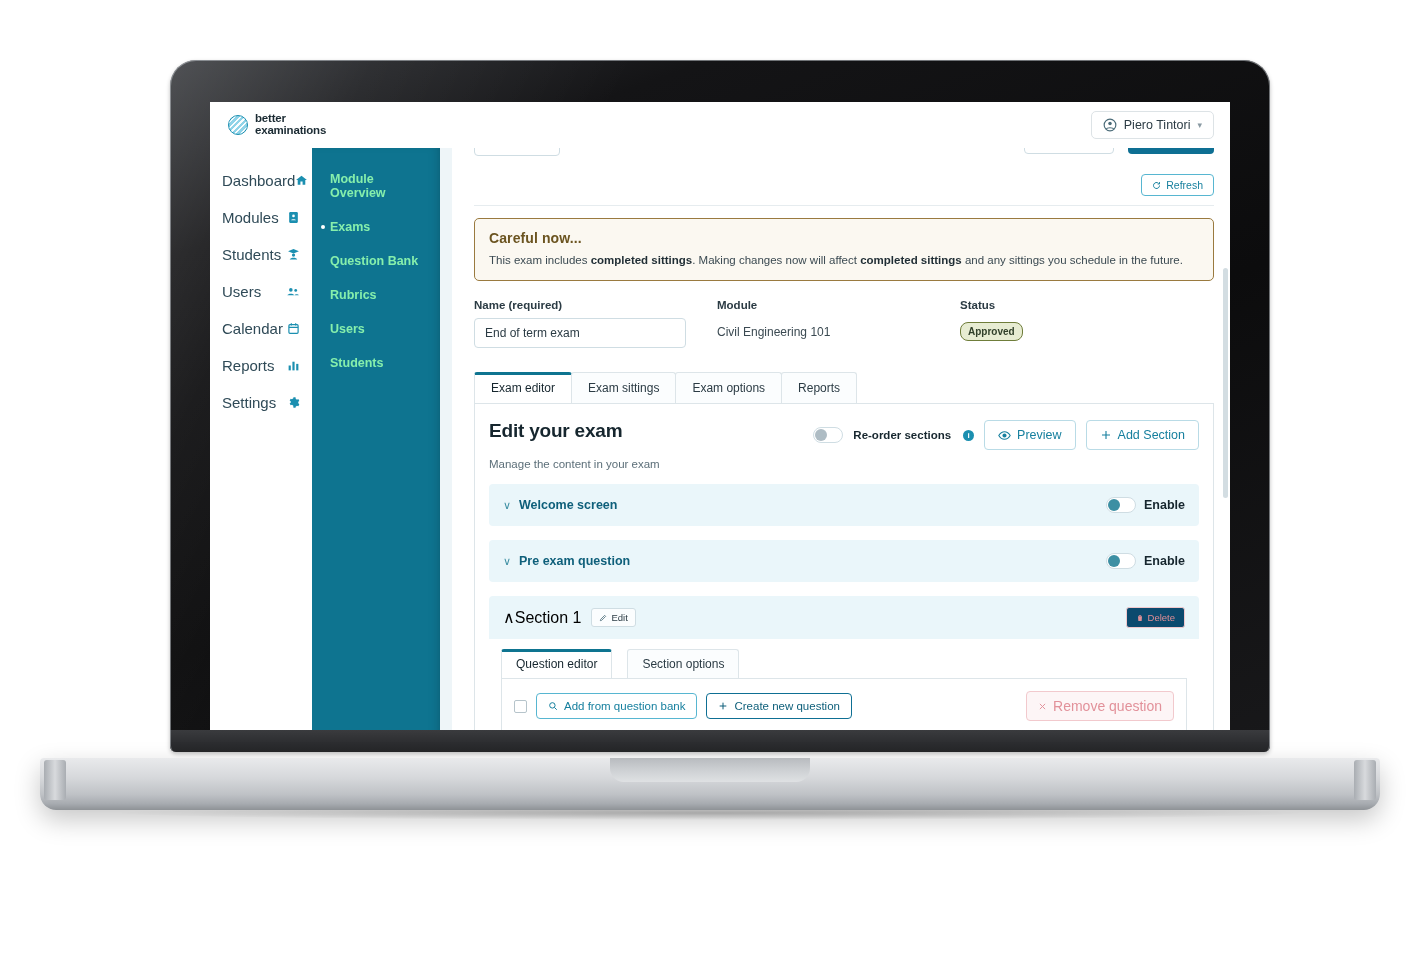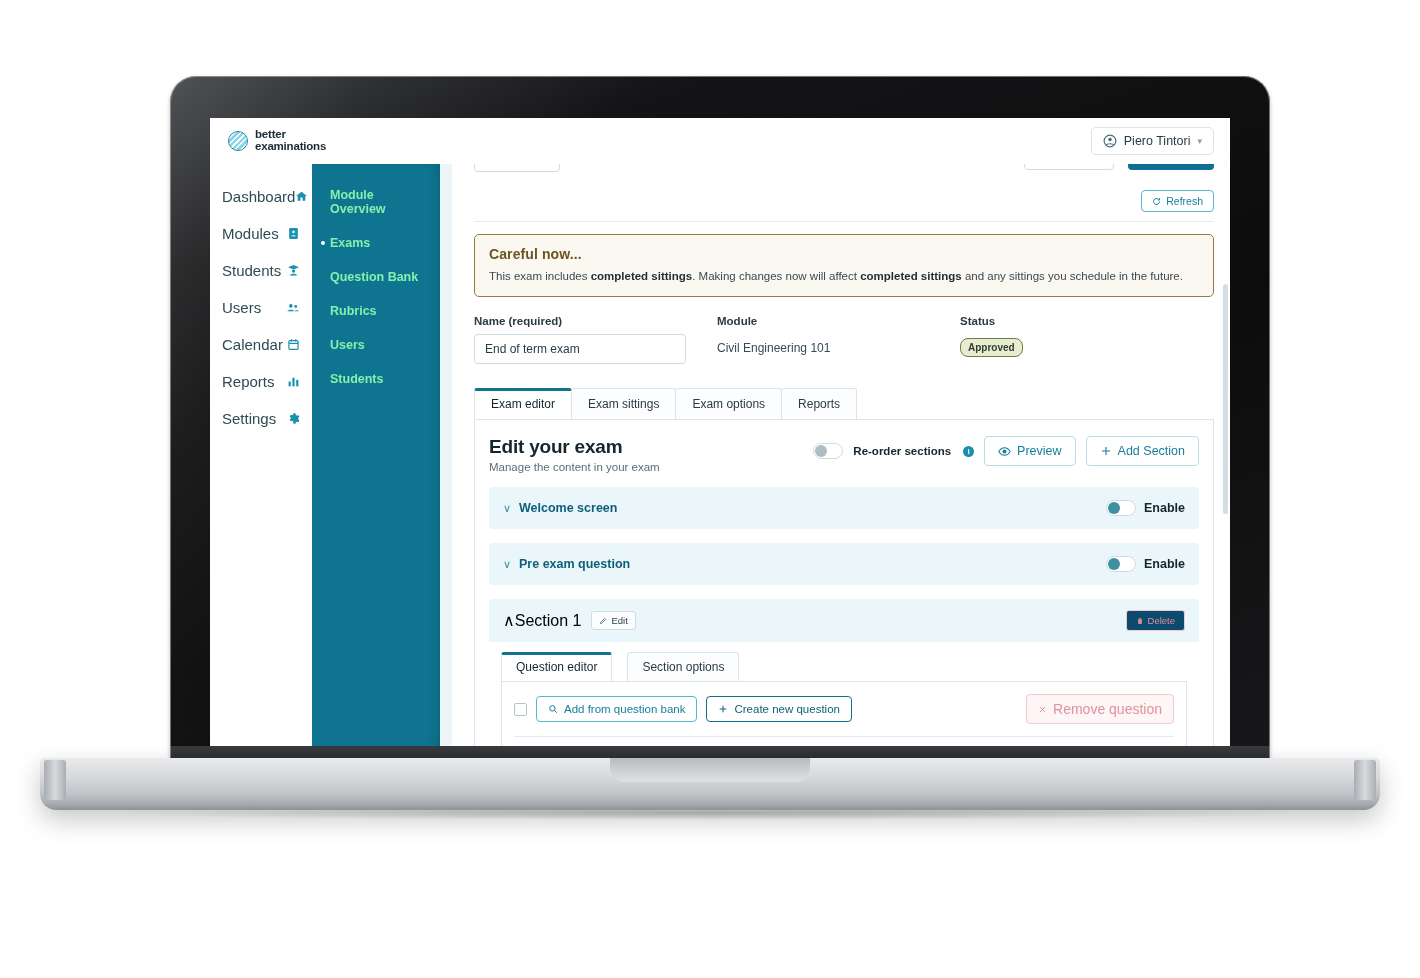--- a/index.html
+++ b/index.html
@@ -7,21 +7,21 @@
     width: 1420px; height: 978px;
     background: #ffffff;
     font-family: "Liberation Sans", sans-serif;
     overflow: hidden;
   }
 
   
   #stage { position: relative; width: 1420px; height: 978px; background:#fff; }
 
   .laptop-lid {
-    position: absolute; left: 170px; top: 76px;
+    position: absolute; left: 170px; top: 60px;
     width: 1100px; height: 692px;
     background: linear-gradient(160deg,#2f3135 0%, #141416 18%, #0c0c0d 55%, #18181a 100%);
     border-radius: 26px 26px 6px 6px;
     box-shadow: 0 2px 4px rgba(0,0,0,.25);
   }
   .lid-hl {
     position:absolute; left:0; top:0; width:100%; height:100%;
     border-radius:26px 26px 6px 6px;
     background: linear-gradient(118deg, rgba(255,255,255,.16) 0%, rgba(255,255,255,.05) 14%, rgba(255,255,255,0) 32%);
     pointer-events:none;
@@ -194,21 +194,21 @@
   }
   .tab.active {
     background:#fff; color:#16262e; border-top:3px solid #0e7490;
     padding-top:6px; position:relative; z-index:2;
   }
 
   .panel { border:1px solid #dde5e9; border-top:1px solid #dde5e9; padding:16px 14px 0 14px; }
 
   .panel-head { display:flex; align-items:flex-start; justify-content:space-between; }
   .panel-head h2 { font-size:19px; color:#16262e; font-weight:bold; letter-spacing:-.2px;}
-  .panel-head .sub { font-size:11.5px; color:#5c6f79; margin-top:3px; }
+  .panel-head .sub { font-size:11.5px; color:#5c6f79; margin-top:16px; }
   .head-actions { display:flex; align-items:center; gap:10px; }
 
   .toggle {
     width:30px; height:16px; border-radius:9px; position:relative; flex:0 0 auto;
     border:1px solid #cfdde3; background:#fff;
   }
   .toggle .knob { position:absolute; top:1px; left:1px; width:12px; height:12px; border-radius:50%; }
   .toggle.off .knob { background:#aebcc4; }
   .toggle.on  .knob { background:#3d8fa3; }
   .togglelabel { font-size:11.5px; font-weight:bold; color:#16262e; }

